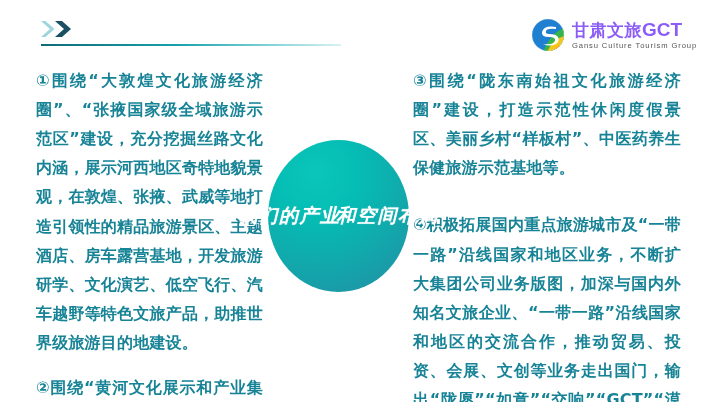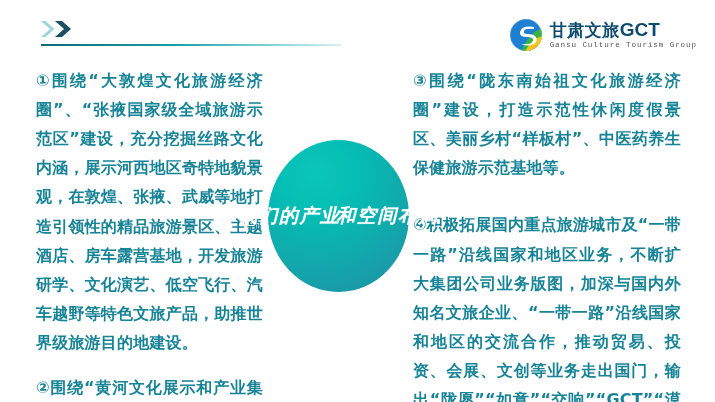--- a/index.html
+++ b/index.html
@@ -42,32 +42,32 @@
     top: 18px;
     display: flex;
     align-items: center;
     gap: 7px;
   }
   .logo-mark { width: 34px; height: 34px; flex: 0 0 auto; }
   .logo-text { display: flex; flex-direction: column; line-height: 1; }
   .logo-title {
     font-size: 17px;
     font-weight: bold;
-    color: #0c4a6e;
+    color: #8b5cf6;
     letter-spacing: 0.5px;
     white-space: nowrap;
   }
   .logo-title .gct {
     font-family: "Liberation Sans", sans-serif;
     font-size: 19px;
     letter-spacing: 0px;
   }
   .logo-sub {
     margin-top: 3px;
-    font-family: Liberation Mono, monospace;
+    font-family: Liberation Sans, sans-serif;
     font-size: 7.6px;
     color: #555;
     letter-spacing: 0.9px;
     white-space: nowrap;
   }
 
   
   .col {
     position: absolute;
     top: 66px;

